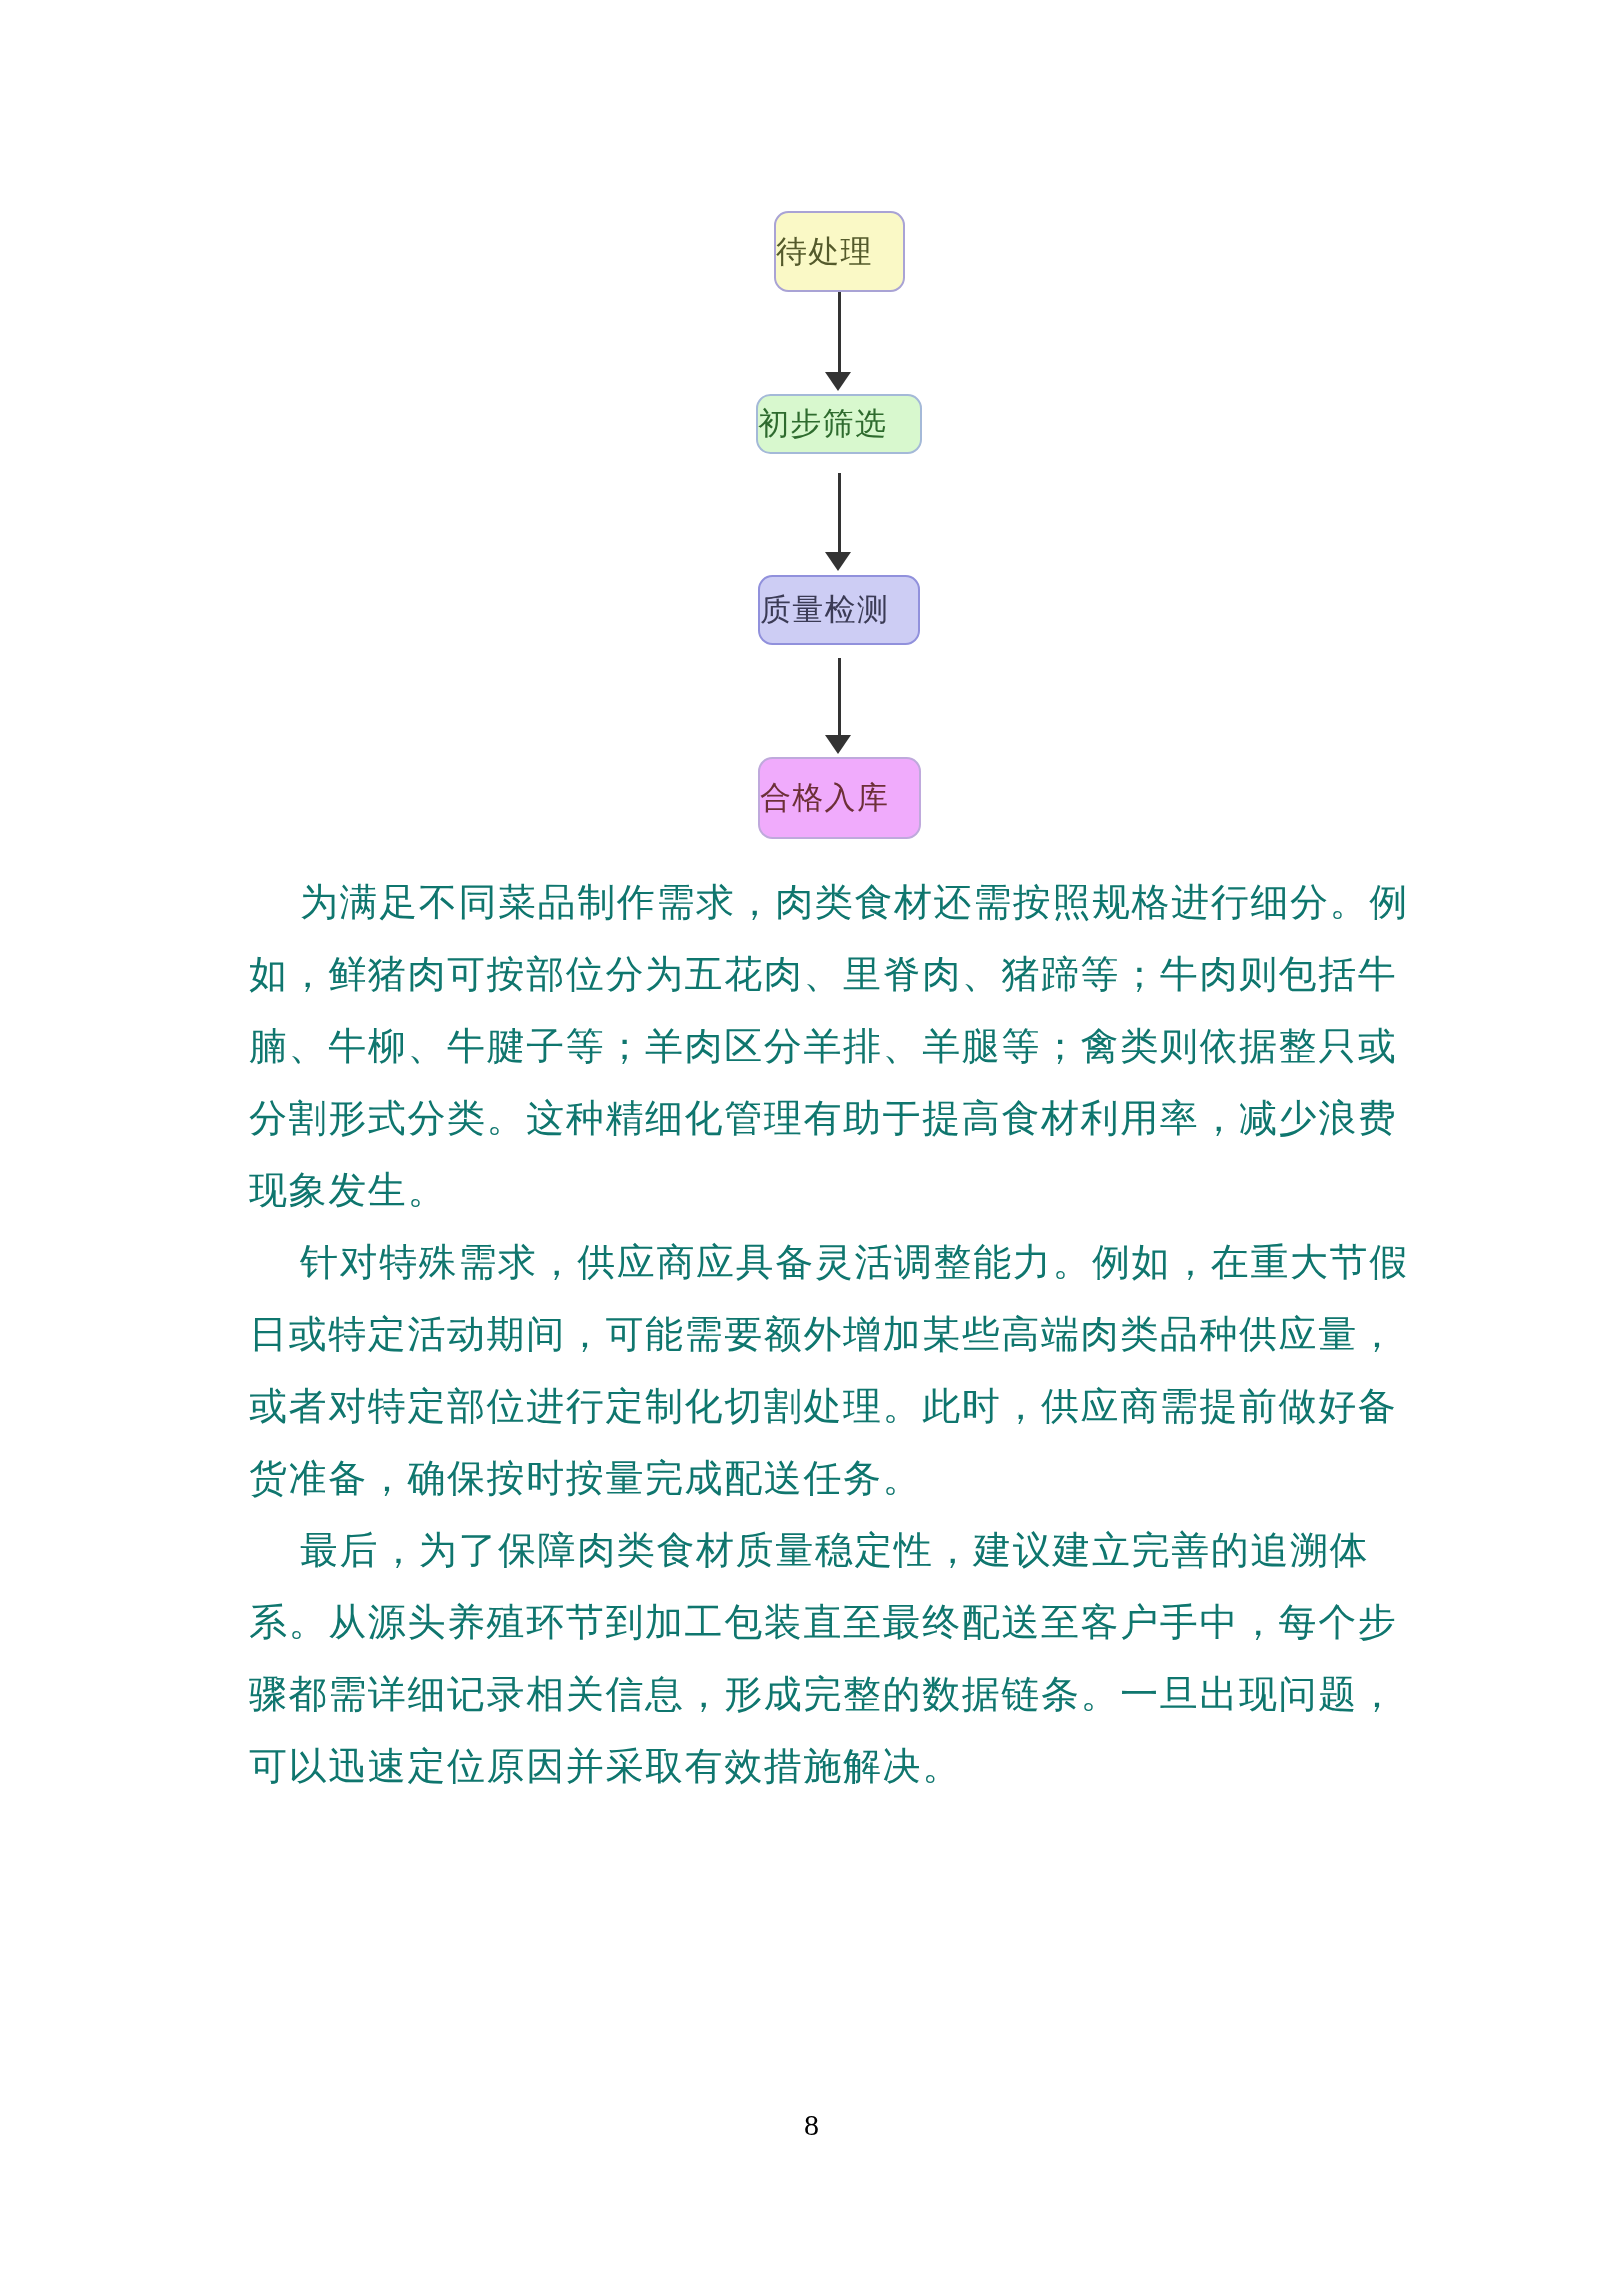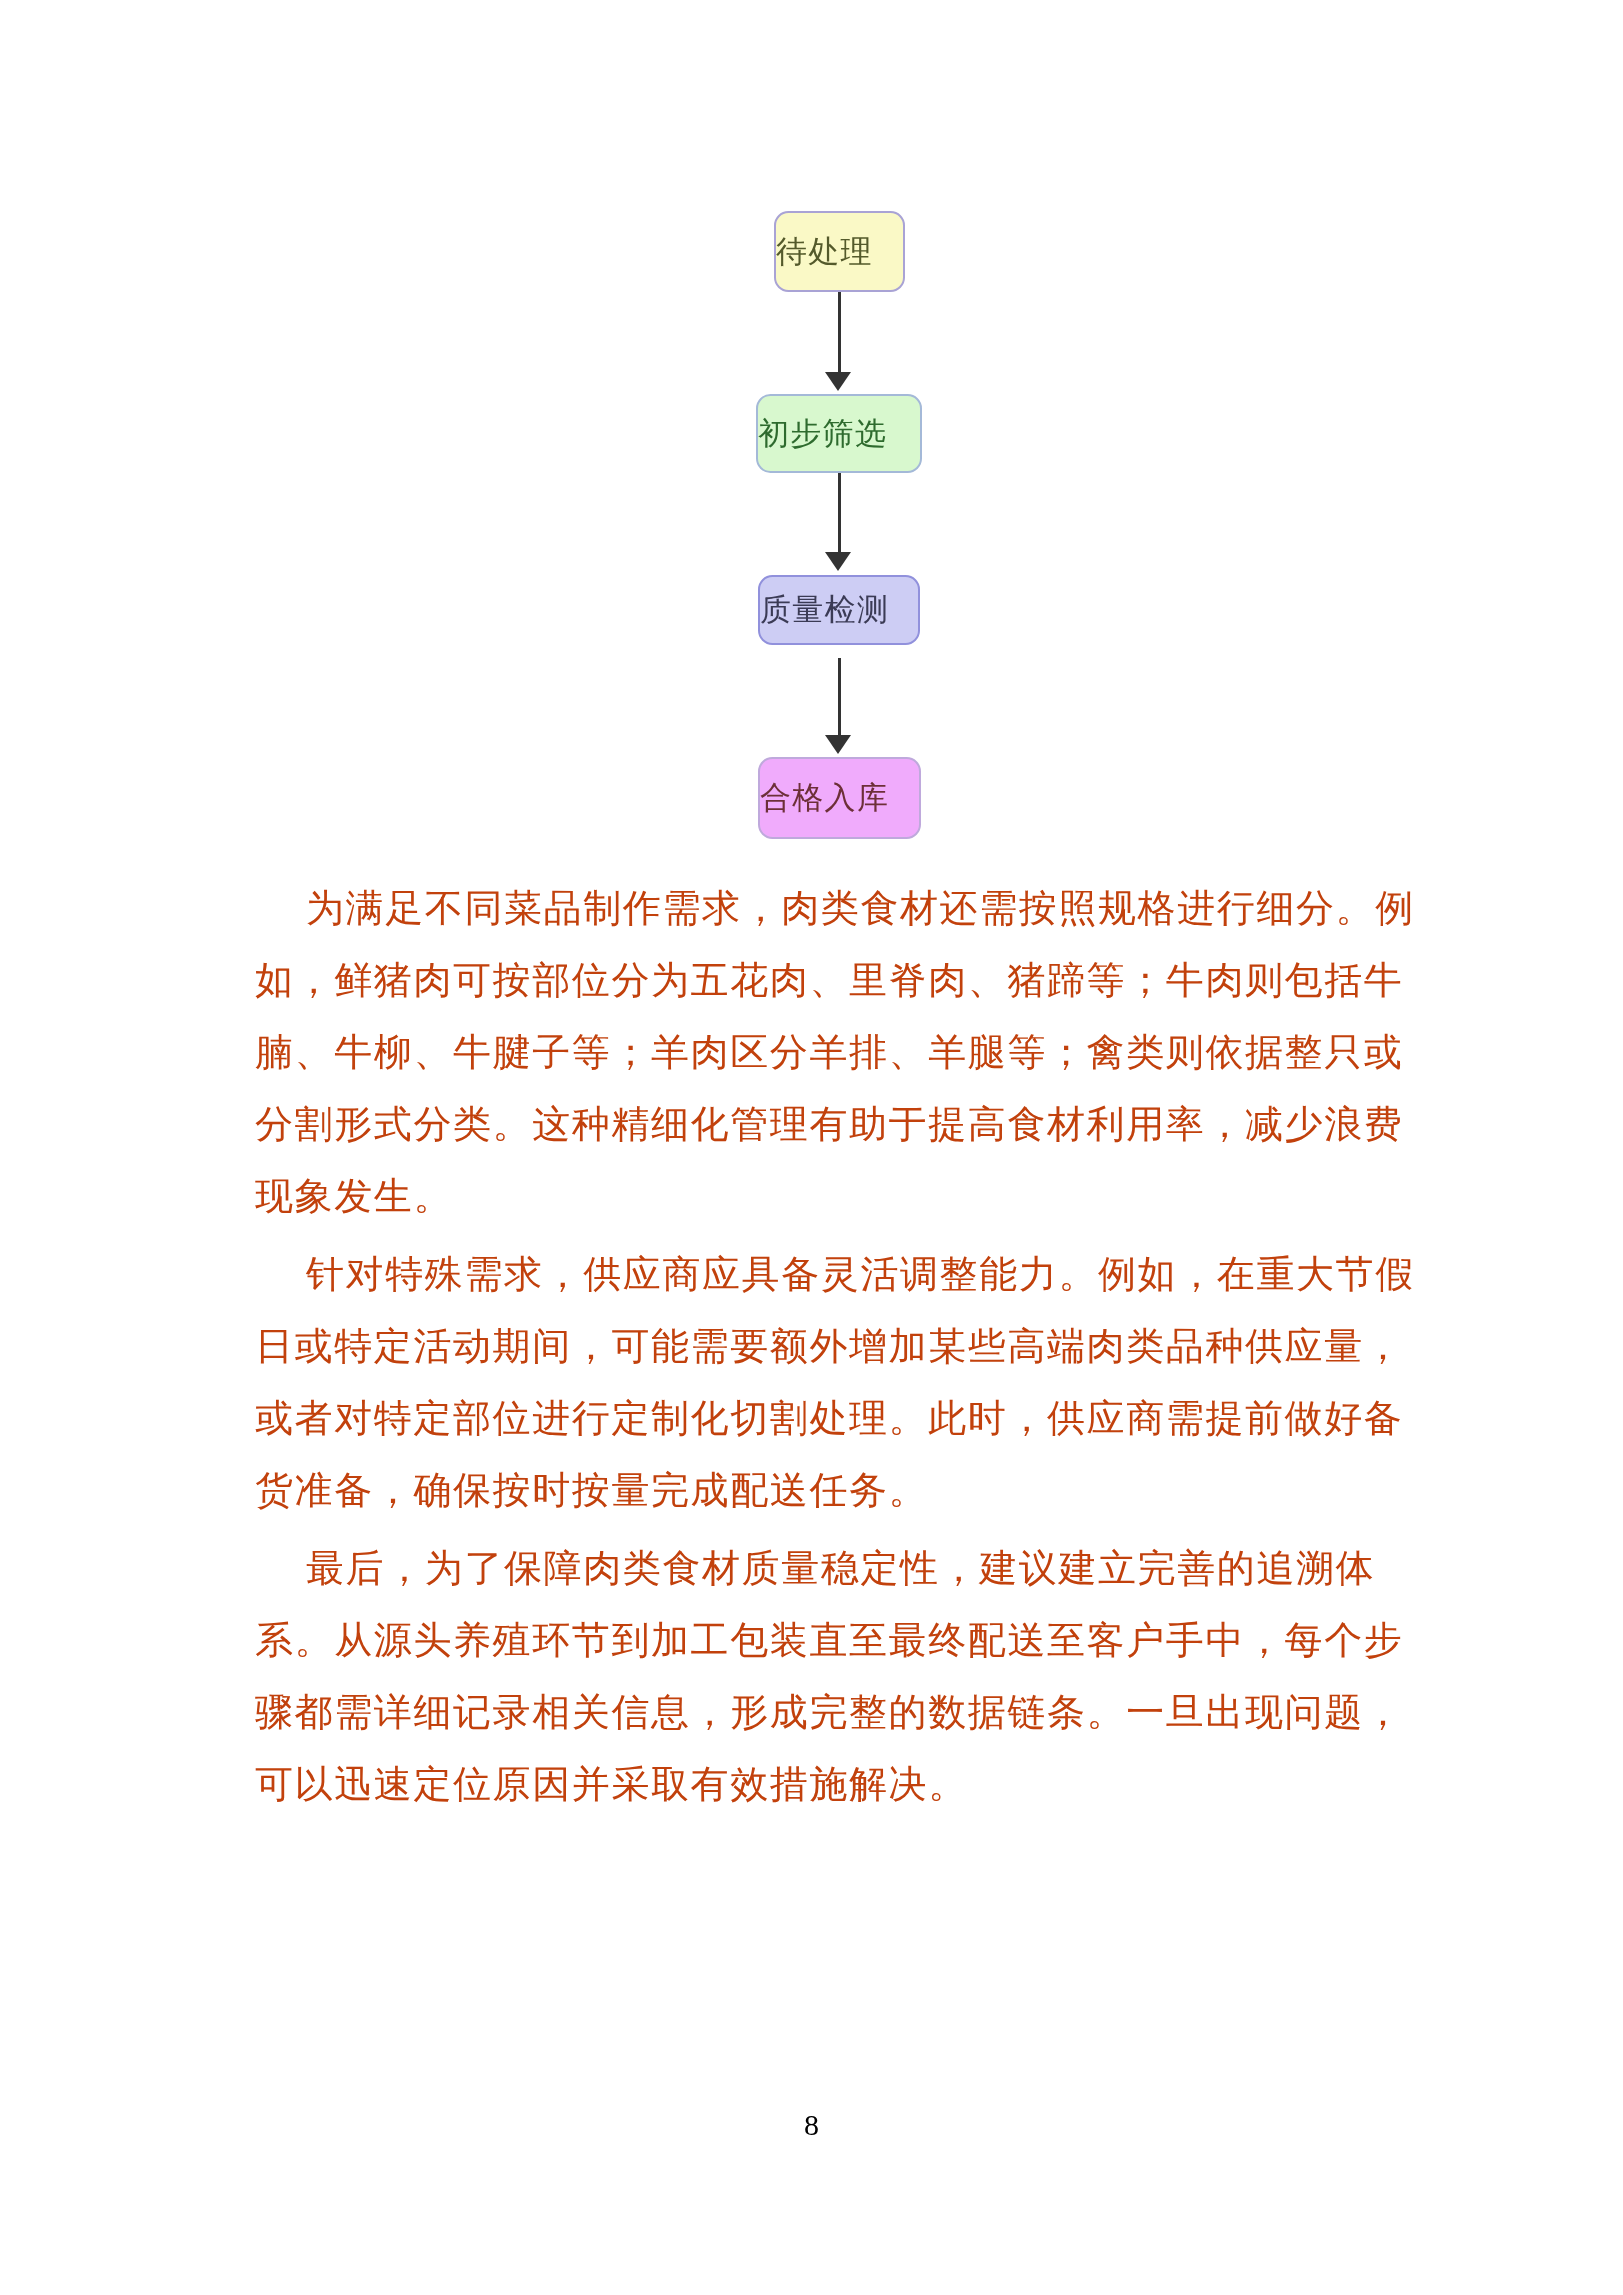--- a/index.html
+++ b/index.html
@@ -41,25 +41,25 @@
   }
 
   
   .body-text {
     position: absolute;
     left: 249px;
     top: 866px;
     width: 1243px;
   }
   .para {
-    margin: 6px;
+    margin: 0;
     font-size: 38px;
     line-height: 72px;
     letter-spacing: 1.6px;
-    color: #c2410c;
+    color: #0f766e;
     white-space: pre;
     text-indent: 51px;
     font-family: "Liberation Serif", "DejaVu Serif", serif;
   }
 
   
   .page-number {
     position: absolute;
     top: 2108px;
     left: 0;
@@ -77,21 +77,21 @@
 
   <div class="flowchart">
 
     <div class="node" style="left: 774px; top: 211px; width: 131px; height: 81px; background-color: rgb(250, 249, 198); border-color: rgb(169, 163, 213); color: rgb(84, 90, 43);">
       <span>待处理</span>
     </div>
 
     <div class="arrow-line" style="left: 838px; top: 292px; height: 81px; background-color: rgb(51, 51, 51);"></div>
     <div class="arrow-head" style="left: 825px; top: 372px; border-top-color: rgb(51, 51, 51);"></div>
 
-    <div class="node" style="left: 756px; top: 394px; width: 166px; height: 79px; background-color: rgb(216, 248, 206); border-color: rgb(164, 185, 216); color: rgb(46, 107, 46);">
+    <div class="node" style="left: 756px; top: 394px; width: 166px; height: 60px; background-color: rgb(216, 248, 206); border-color: rgb(164, 185, 216); color: rgb(46, 107, 46);">
       <span>初步筛选</span>
     </div>
 
     <div class="arrow-line" style="left: 838px; top: 473px; height: 81px; background-color: rgb(51, 51, 51);"></div>
     <div class="arrow-head" style="left: 825px; top: 552px; border-top-color: rgb(51, 51, 51);"></div>
 
     <div class="node" style="left: 758px; top: 575px; width: 162px; height: 70px; background-color: rgb(205, 205, 244); border-color: rgb(145, 145, 220); color: rgb(59, 59, 85);">
       <span>质量检测</span>
     </div>
 

